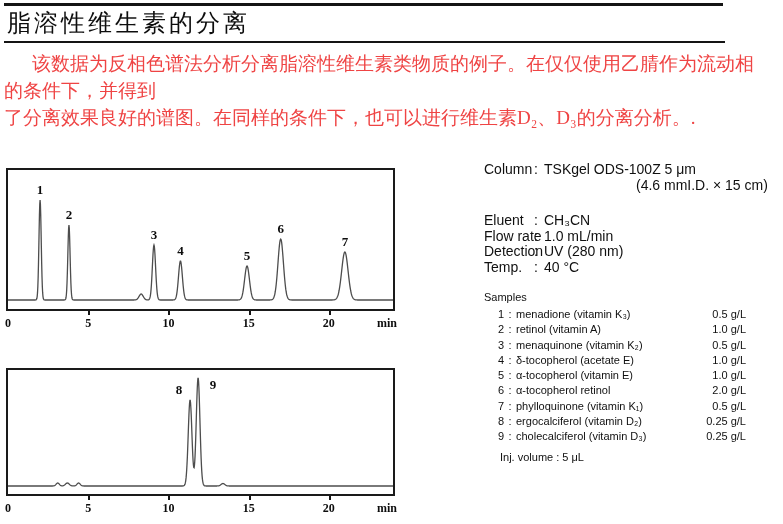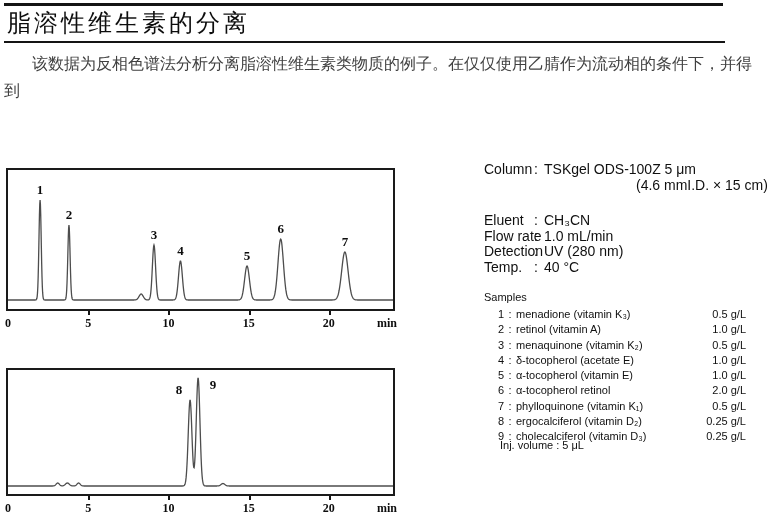--- a/index.html
+++ b/index.html
@@ -17,21 +17,21 @@
     font-family:"Liberation Serif","DejaVu Serif",serif;
     font-weight:normal;font-size:24px;letter-spacing:3px;color:#0d0d0d;
     white-space:nowrap;
   }
   #title-rule-bottom{left:4px;top:41px;width:721px;height:2px;background:#141414}
 
   
   #intro{
     left:4px;top:50px;width:760px;
     font-family:"Liberation Serif","DejaVu Serif",serif;
-    font-size:16px;line-height:27px;color:#404040;
+    font-size:19px;line-height:27px;color:#ef4444;
   }
   #intro .line1{text-indent:28px}
 
   
   .chart-box{
     position:absolute;box-sizing:border-box;border:2px solid #1a1a1a;background:#fff;
   }
   #chart1{left:6px;top:168px;width:389px;height:143px}
   #chart2{left:6px;top:368px;width:389px;height:128px}
   .chart-box svg{position:absolute;left:0;top:0}
@@ -65,31 +65,32 @@
 
   
   #samples-block{left:484px;top:291px;width:264px;font-size:11px;color:#101010}
   #samples-rows{margin-left:6px;margin-top:4px;width:256px}
   .sample-row{display:flex;line-height:15.3px;white-space:nowrap}
   .s-num{width:14px;text-align:right;flex:none}
   .s-sep{width:12px;text-align:center;flex:none}
   .s-name{flex:1 1 auto;overflow:hidden}
   .s-conc{flex:none;text-align:left}
 
-  #inj-volume{left:500px;top:439px;font-size:11px;color:#101010}
+  #inj-volume{left:500px;top:451px;font-size:11px;color:#101010}
 </style>
 </head>
 <body>
 
 <div class="abs" id="title-rule-top"></div>
 <div class="abs" id="page-title">脂溶性维生素的分离</div>
 <div class="abs" id="title-rule-bottom"></div>
 
 <div class="abs" id="intro">
   <div class="line1">该数据为反相色谱法分析分离脂溶性维生素类物质的例子。在仅仅使用乙腈作为流动相的条件下，并得到</div>
+  <div class="line2">了分离效果良好的谱图。在同样的条件下，也可以进行维生素D₂、D₃的分离分析。.</div>
 </div>
 
 <div class="chart-box" id="chart1">
     <svg width="385" height="139" viewBox="0 0 385 139">
       <polyline points="0.00,130.00 0.32,130.00 0.64,130.00 0.96,130.00 1.28,130.00 1.60,130.00 1.93,130.00 2.25,130.00 2.57,130.00 2.89,130.00 3.21,130.00 3.53,130.00 3.85,130.00 4.17,130.00 4.49,130.00 4.81,130.00 5.13,130.00 5.45,130.00 5.78,130.00 6.10,130.00 6.42,130.00 6.74,130.00 7.06,130.00 7.38,130.00 7.70,130.00 8.02,130.00 8.34,130.00 8.66,130.00 8.98,130.00 9.30,130.00 9.63,130.00 9.95,130.00 10.27,130.00 10.59,130.00 10.91,130.00 11.23,130.00 11.55,130.00 11.87,130.00 12.19,130.00 12.51,130.00 12.83,130.00 13.15,130.00 13.48,130.00 13.80,130.00 14.12,130.00 14.44,130.00 14.76,130.00 15.08,130.00 15.40,130.00 15.72,130.00 16.04,130.00 16.36,130.00 16.68,130.00 17.00,130.00 17.33,130.00 17.65,130.00 17.97,130.00 18.29,130.00 18.61,130.00 18.93,130.00 19.25,130.00 19.57,130.00 19.89,130.00 20.21,130.00 20.53,130.00 20.85,130.00 21.18,130.00 21.50,130.00 21.82,130.00 22.14,130.00 22.46,130.00 22.78,130.00 23.10,130.00 23.42,130.00 23.74,130.00 24.06,130.00 24.38,130.00 24.70,130.00 25.03,130.00 25.35,130.00 25.67,130.00 25.99,130.00 26.31,130.00 26.63,130.00 26.95,130.00 27.27,129.99 27.59,129.97 27.91,129.90 28.23,129.72 28.55,129.28 28.88,128.31 29.20,126.33 29.52,122.66 29.84,116.47 30.16,106.99 30.48,93.96 30.80,77.95 31.12,60.74 31.44,45.06 31.76,34.00 32.08,30.00 32.40,34.00 32.73,45.06 33.05,60.74 33.37,77.95 33.69,93.96 34.01,106.99 34.33,116.47 34.65,122.66 34.97,126.33 35.29,128.31 35.61,129.28 35.93,129.72 36.25,129.90 36.58,129.97 36.90,129.99 37.22,130.00 37.54,130.00 37.86,130.00 38.18,130.00 38.50,130.00 38.82,130.00 39.14,130.00 39.46,130.00 39.78,130.00 40.10,130.00 40.43,130.00 40.75,130.00 41.07,130.00 41.39,130.00 41.71,130.00 42.03,130.00 42.35,130.00 42.67,130.00 42.99,130.00 43.31,130.00 43.63,130.00 43.95,130.00 44.28,130.00 44.60,130.00 44.92,130.00 45.24,130.00 45.56,130.00 45.88,130.00 46.20,130.00 46.52,130.00 46.84,130.00 47.16,130.00 47.48,130.00 47.80,130.00 48.13,130.00 48.45,130.00 48.77,130.00 49.09,130.00 49.41,130.00 49.73,130.00 50.05,130.00 50.37,130.00 50.69,130.00 51.01,130.00 51.33,130.00 51.65,130.00 51.98,130.00 52.30,130.00 52.62,130.00 52.94,130.00 53.26,130.00 53.58,130.00 53.90,130.00 54.22,130.00 54.54,130.00 54.86,130.00 55.18,130.00 55.50,130.00 55.83,130.00 56.15,129.99 56.47,129.97 56.79,129.92 57.11,129.79 57.43,129.46 57.75,128.73 58.07,127.25 58.39,124.50 58.71,119.85 59.03,112.75 59.35,102.97 59.68,90.97 60.00,78.06 60.32,66.30 60.64,58.00 60.96,55.00 61.28,58.00 61.60,66.30 61.92,78.06 62.24,90.97 62.56,102.97 62.88,112.75 63.20,119.85 63.53,124.50 63.85,127.25 64.17,128.73 64.49,129.46 64.81,129.79 65.13,129.92 65.45,129.97 65.77,129.99 66.09,130.00 66.41,130.00 66.73,130.00 67.05,130.00 67.37,130.00 67.70,130.00 68.02,130.00 68.34,130.00 68.66,130.00 68.98,130.00 69.30,130.00 69.62,130.00 69.94,130.00 70.26,130.00 70.58,130.00 70.90,130.00 71.22,130.00 71.55,130.00 71.87,130.00 72.19,130.00 72.51,130.00 72.83,130.00 73.15,130.00 73.47,130.00 73.79,130.00 74.11,130.00 74.43,130.00 74.75,130.00 75.07,130.00 75.40,130.00 75.72,130.00 76.04,130.00 76.36,130.00 76.68,130.00 77.00,130.00 77.32,130.00 77.64,130.00 77.96,130.00 78.28,130.00 78.60,130.00 78.92,130.00 79.25,130.00 79.57,130.00 79.89,130.00 80.21,130.00 80.53,130.00 80.85,130.00 81.17,130.00 81.49,130.00 81.81,130.00 82.13,130.00 82.45,130.00 82.77,130.00 83.10,130.00 83.42,130.00 83.74,130.00 84.06,130.00 84.38,130.00 84.70,130.00 85.02,130.00 85.34,130.00 85.66,130.00 85.98,130.00 86.30,130.00 86.62,130.00 86.95,130.00 87.27,130.00 87.59,130.00 87.91,130.00 88.23,130.00 88.55,130.00 88.87,130.00 89.19,130.00 89.51,130.00 89.83,130.00 90.15,130.00 90.47,130.00 90.80,130.00 91.12,130.00 91.44,130.00 91.76,130.00 92.08,130.00 92.40,130.00 92.72,130.00 93.04,130.00 93.36,130.00 93.68,130.00 94.00,130.00 94.32,130.00 94.65,130.00 94.97,130.00 95.29,130.00 95.61,130.00 95.93,130.00 96.25,130.00 96.57,130.00 96.89,130.00 97.21,130.00 97.53,130.00 97.85,130.00 98.17,130.00 98.50,130.00 98.82,130.00 99.14,130.00 99.46,130.00 99.78,130.00 100.10,130.00 100.42,130.00 100.74,130.00 101.06,130.00 101.38,130.00 101.70,130.00 102.02,130.00 102.35,130.00 102.67,130.00 102.99,130.00 103.31,130.00 103.63,130.00 103.95,130.00 104.27,130.00 104.59,130.00 104.91,130.00 105.23,130.00 105.55,130.00 105.87,130.00 106.20,130.00 106.52,130.00 106.84,130.00 107.16,130.00 107.48,130.00 107.80,130.00 108.12,130.00 108.44,130.00 108.76,130.00 109.08,130.00 109.40,130.00 109.72,130.00 110.05,130.00 110.37,130.00 110.69,130.00 111.01,130.00 111.33,130.00 111.65,130.00 111.97,130.00 112.29,130.00 112.61,130.00 112.93,130.00 113.25,130.00 113.57,130.00 113.90,130.00 114.22,130.00 114.54,130.00 114.86,130.00 115.18,130.00 115.50,130.00 115.82,130.00 116.14,130.00 116.46,130.00 116.78,130.00 117.10,130.00 117.42,130.00 117.75,130.00 118.07,130.00 118.39,130.00 118.71,130.00 119.03,130.00 119.35,130.00 119.67,130.00 119.99,130.00 120.31,130.00 120.63,130.00 120.95,130.00 121.27,130.00 121.60,130.00 121.92,130.00 122.24,130.00 122.56,130.00 122.88,130.00 123.20,130.00 123.52,130.00 123.84,130.00 124.16,130.00 124.48,130.00 124.80,130.00 125.12,130.00 125.45,129.99 125.77,129.99 126.09,129.98 126.41,129.97 126.73,129.95 127.05,129.92 127.37,129.87 127.69,129.80 128.01,129.71 128.33,129.58 128.65,129.41 128.97,129.19 129.30,128.91 129.62,128.57 129.94,128.16 130.26,127.70 130.58,127.19 130.90,126.64 131.22,126.08 131.54,125.54 131.86,125.04 132.18,124.61 132.50,124.28 132.82,124.07 133.15,124.00 133.47,124.07 133.79,124.28 134.11,124.61 134.43,125.04 134.75,125.54 135.07,126.08 135.39,126.64 135.71,127.19 136.03,127.70 136.35,128.16 136.67,128.57 137.00,128.91 137.32,129.19 137.64,129.41 137.96,129.58 138.28,129.71 138.60,129.80 138.92,129.87 139.24,129.91 139.56,129.93 139.88,129.93 140.20,129.90 140.52,129.82 140.85,129.66 141.17,129.39 141.49,128.91 141.81,128.13 142.13,126.91 142.45,125.11 142.77,122.56 143.09,119.12 143.41,114.71 143.73,109.36 144.05,103.23 144.37,96.64 144.70,90.06 145.02,84.06 145.34,79.23 145.66,76.09 145.98,75.00 146.30,76.09 146.62,79.23 146.94,84.06 147.26,90.06 147.58,96.64 147.90,103.23 148.22,109.36 148.55,114.71 148.87,119.12 149.19,122.56 149.51,125.11 149.83,126.91 150.15,128.13 150.47,128.91 150.79,129.39 151.11,129.67 151.43,129.83 151.75,129.92 152.07,129.96 152.40,129.98 152.72,129.99 153.04,130.00 153.36,130.00 153.68,130.00 154.00,130.00 154.32,130.00 154.64,130.00 154.96,130.00 155.28,130.00 155.60,130.00 155.92,130.00 156.25,130.00 156.57,130.00 156.89,130.00 157.21,130.00 157.53,130.00 157.85,130.00 158.17,130.00 158.49,130.00 158.81,130.00 159.13,130.00 159.45,130.00 159.77,130.00 160.10,130.00 160.42,130.00 160.74,130.00 161.06,130.00 161.38,130.00 161.70,130.00 162.02,130.00 162.34,130.00 162.66,130.00 162.98,130.00 163.30,130.00 163.62,130.00 163.95,130.00 164.27,130.00 164.59,129.99 164.91,129.98 165.23,129.97 165.55,129.94 165.87,129.89 166.19,129.80 166.51,129.66 166.83,129.45 167.15,129.11 167.47,128.61 167.80,127.90 168.12,126.90 168.44,125.55 168.76,123.79 169.08,121.57 169.40,118.87 169.72,115.70 170.04,112.14 170.36,108.31 170.68,104.38 171.00,100.56 171.32,97.10 171.65,94.24 171.97,92.20 172.29,91.14 172.61,91.14 172.93,92.20 173.25,94.24 173.57,97.10 173.89,100.56 174.21,104.38 174.53,108.31 174.85,112.14 175.17,115.70 175.50,118.87 175.82,121.57 176.14,123.79 176.46,125.55 176.78,126.90 177.10,127.90 177.42,128.61 177.74,129.11 178.06,129.45 178.38,129.66 178.70,129.80 179.02,129.89 179.35,129.94 179.67,129.97 179.99,129.98 180.31,129.99 180.63,130.00 180.95,130.00 181.27,130.00 181.59,130.00 181.91,130.00 182.23,130.00 182.55,130.00 182.87,130.00 183.20,130.00 183.52,130.00 183.84,130.00 184.16,130.00 184.48,130.00 184.80,130.00 185.12,130.00 185.44,130.00 185.76,130.00 186.08,130.00 186.40,130.00 186.72,130.00 187.05,130.00 187.37,130.00 187.69,130.00 188.01,130.00 188.33,130.00 188.65,130.00 188.97,130.00 189.29,130.00 189.61,130.00 189.93,130.00 190.25,130.00 190.57,130.00 190.90,130.00 191.22,130.00 191.54,130.00 191.86,130.00 192.18,130.00 192.50,130.00 192.82,130.00 193.14,130.00 193.46,130.00 193.78,130.00 194.10,130.00 194.42,130.00 194.75,130.00 195.07,130.00 195.39,130.00 195.71,130.00 196.03,130.00 196.35,130.00 196.67,130.00 196.99,130.00 197.31,130.00 197.63,130.00 197.95,130.00 198.27,130.00 198.60,130.00 198.92,130.00 199.24,130.00 199.56,130.00 199.88,130.00 200.20,130.00 200.52,130.00 200.84,130.00 201.16,130.00 201.48,130.00 201.80,130.00 202.12,130.00 202.45,130.00 202.77,130.00 203.09,130.00 203.41,130.00 203.73,130.00 204.05,130.00 204.37,130.00 204.69,130.00 205.01,130.00 205.33,130.00 205.65,130.00 205.97,130.00 206.30,130.00 206.62,130.00 206.94,130.00 207.26,130.00 207.58,130.00 207.90,130.00 208.22,130.00 208.54,130.00 208.86,130.00 209.18,130.00 209.50,130.00 209.82,130.00 210.15,130.00 210.47,130.00 210.79,130.00 211.11,130.00 211.43,130.00 211.75,130.00 212.07,130.00 212.39,130.00 212.71,130.00 213.03,130.00 213.35,130.00 213.67,130.00 214.00,130.00 214.32,130.00 214.64,130.00 214.96,130.00 215.28,130.00 215.60,130.00 215.92,130.00 216.24,130.00 216.56,130.00 216.88,130.00 217.20,130.00 217.52,130.00 217.85,130.00 218.17,130.00 218.49,130.00 218.81,130.00 219.13,130.00 219.45,130.00 219.77,130.00 220.09,130.00 220.41,130.00 220.73,130.00 221.05,130.00 221.37,130.00 221.70,130.00 222.02,130.00 222.34,130.00 222.66,130.00 222.98,130.00 223.30,130.00 223.62,130.00 223.94,130.00 224.26,130.00 224.58,130.00 224.90,130.00 225.22,130.00 225.55,130.00 225.87,130.00 226.19,130.00 226.51,130.00 226.83,130.00 227.15,130.00 227.47,130.00 227.79,130.00 228.11,130.00 228.43,130.00 228.75,130.00 229.07,129.99 229.40,129.99 229.72,129.98 230.04,129.97 230.36,129.95 230.68,129.92 231.00,129.87 231.32,129.80 231.64,129.69 231.96,129.54 232.28,129.33 232.60,129.03 232.92,128.63 233.25,128.09 233.57,127.39 233.89,126.51 234.21,125.40 234.53,124.05 234.85,122.43 235.17,120.55 235.49,118.40 235.81,116.02 236.13,113.45 236.45,110.75 236.77,108.01 237.10,105.31 237.42,102.77 237.74,100.51 238.06,98.61 238.38,97.19 238.70,96.30 239.02,96.00 239.34,96.30 239.66,97.19 239.98,98.61 240.30,100.51 240.62,102.77 240.95,105.31 241.27,108.01 241.59,110.75 241.91,113.45 242.23,116.02 242.55,118.40 242.87,120.55 243.19,122.43 243.51,124.05 243.83,125.40 244.15,126.51 244.47,127.39 244.80,128.09 245.12,128.63 245.44,129.03 245.76,129.33 246.08,129.54 246.40,129.69 246.72,129.80 247.04,129.87 247.36,129.92 247.68,129.95 248.00,129.97 248.32,129.98 248.65,129.99 248.97,129.99 249.29,130.00 249.61,130.00 249.93,130.00 250.25,130.00 250.57,130.00 250.89,130.00 251.21,130.00 251.53,130.00 251.85,130.00 252.17,130.00 252.50,130.00 252.82,130.00 253.14,130.00 253.46,130.00 253.78,130.00 254.10,130.00 254.42,130.00 254.74,130.00 255.06,130.00 255.38,130.00 255.70,130.00 256.02,130.00 256.35,130.00 256.67,130.00 256.99,130.00 257.31,130.00 257.63,130.00 257.95,130.00 258.27,130.00 258.59,130.00 258.91,130.00 259.23,130.00 259.55,130.00 259.87,130.00 260.20,130.00 260.52,130.00 260.84,130.00 261.16,129.99 261.48,129.99 261.80,129.98 262.12,129.97 262.44,129.95 262.76,129.92 263.08,129.88 263.40,129.82 263.72,129.73 264.05,129.61 264.37,129.43 264.69,129.19 265.01,128.87 265.33,128.43 265.65,127.86 265.97,127.12 266.29,126.17 266.61,124.98 266.93,123.52 267.25,121.74 267.57,119.63 267.90,117.14 268.22,114.29 268.54,111.06 268.86,107.48 269.18,103.60 269.50,99.47 269.82,95.18 270.14,90.83 270.46,86.54 270.78,82.45 271.10,78.69 271.42,75.39 271.75,72.68 272.07,70.67 272.39,69.42 272.71,69.00 273.03,69.42 273.35,70.67 273.67,72.68 273.99,75.39 274.31,78.69 274.63,82.45 274.95,86.54 275.27,90.83 275.60,95.18 275.92,99.47 276.24,103.60 276.56,107.48 276.88,111.06 277.20,114.29 277.52,117.14 277.84,119.63 278.16,121.74 278.48,123.52 278.80,124.98 279.12,126.17 279.45,127.12 279.77,127.86 280.09,128.43 280.41,128.87 280.73,129.19 281.05,129.43 281.37,129.61 281.69,129.73 282.01,129.82 282.33,129.88 282.65,129.92 282.97,129.95 283.30,129.97 283.62,129.98 283.94,129.99 284.26,129.99 284.58,130.00 284.90,130.00 285.22,130.00 285.54,130.00 285.86,130.00 286.18,130.00 286.50,130.00 286.82,130.00 287.15,130.00 287.47,130.00 287.79,130.00 288.11,130.00 288.43,130.00 288.75,130.00 289.07,130.00 289.39,130.00 289.71,130.00 290.03,130.00 290.35,130.00 290.67,130.00 291.00,130.00 291.32,130.00 291.64,130.00 291.96,130.00 292.28,130.00 292.60,130.00 292.92,130.00 293.24,130.00 293.56,130.00 293.88,130.00 294.20,130.00 294.52,130.00 294.85,130.00 295.17,130.00 295.49,130.00 295.81,130.00 296.13,130.00 296.45,130.00 296.77,130.00 297.09,130.00 297.41,130.00 297.73,130.00 298.05,130.00 298.37,130.00 298.70,130.00 299.02,130.00 299.34,130.00 299.66,130.00 299.98,130.00 300.30,130.00 300.62,130.00 300.94,130.00 301.26,130.00 301.58,130.00 301.90,130.00 302.22,130.00 302.55,130.00 302.87,130.00 303.19,130.00 303.51,130.00 303.83,130.00 304.15,130.00 304.47,130.00 304.79,130.00 305.11,130.00 305.43,130.00 305.75,130.00 306.07,130.00 306.40,130.00 306.72,130.00 307.04,130.00 307.36,130.00 307.68,130.00 308.00,130.00 308.32,130.00 308.64,130.00 308.96,130.00 309.28,130.00 309.60,130.00 309.92,130.00 310.25,130.00 310.57,130.00 310.89,130.00 311.21,130.00 311.53,130.00 311.85,130.00 312.17,130.00 312.49,130.00 312.81,130.00 313.13,130.00 313.45,130.00 313.77,130.00 314.10,130.00 314.42,130.00 314.74,130.00 315.06,130.00 315.38,130.00 315.70,130.00 316.02,130.00 316.34,130.00 316.66,130.00 316.98,130.00 317.30,130.00 317.62,130.00 317.95,130.00 318.27,130.00 318.59,130.00 318.91,130.00 319.23,130.00 319.55,130.00 319.87,130.00 320.19,130.00 320.51,130.00 320.83,130.00 321.15,130.00 321.47,130.00 321.80,130.00 322.12,130.00 322.44,130.00 322.76,130.00 323.08,130.00 323.40,129.99 323.72,129.99 324.04,129.98 324.36,129.98 324.68,129.96 325.00,129.95 325.32,129.93 325.65,129.90 325.97,129.85 326.29,129.79 326.61,129.71 326.93,129.61 327.25,129.47 327.57,129.28 327.89,129.05 328.21,128.75 328.53,128.37 328.85,127.89 329.17,127.31 329.50,126.59 329.82,125.73 330.14,124.71 330.46,123.50 330.78,122.11 331.10,120.50 331.42,118.68 331.74,116.65 332.06,114.42 332.38,111.99 332.70,109.38 333.02,106.64 333.35,103.79 333.67,100.89 333.99,97.99 334.31,95.14 334.63,92.43 334.95,89.91 335.27,87.64 335.59,85.69 335.91,84.11 336.23,82.95 336.55,82.24 336.87,82.00 337.20,82.24 337.52,82.95 337.84,84.11 338.16,85.69 338.48,87.64 338.80,89.91 339.12,92.43 339.44,95.14 339.76,97.99 340.08,100.89 340.40,103.79 340.72,106.64 341.05,109.38 341.37,111.99 341.69,114.42 342.01,116.65 342.33,118.68 342.65,120.50 342.97,122.11 343.29,123.50 343.61,124.71 343.93,125.73 344.25,126.59 344.57,127.31 344.90,127.89 345.22,128.37 345.54,128.75 345.86,129.05 346.18,129.28 346.50,129.47 346.82,129.61 347.14,129.71 347.46,129.79 347.78,129.85 348.10,129.90 348.42,129.93 348.75,129.95 349.07,129.96 349.39,129.98 349.71,129.98 350.03,129.99 350.35,129.99 350.67,130.00 350.99,130.00 351.31,130.00 351.63,130.00 351.95,130.00 352.27,130.00 352.60,130.00 352.92,130.00 353.24,130.00 353.56,130.00 353.88,130.00 354.20,130.00 354.52,130.00 354.84,130.00 355.16,130.00 355.48,130.00 355.80,130.00 356.12,130.00 356.45,130.00 356.77,130.00 357.09,130.00 357.41,130.00 357.73,130.00 358.05,130.00 358.37,130.00 358.69,130.00 359.01,130.00 359.33,130.00 359.65,130.00 359.97,130.00 360.30,130.00 360.62,130.00 360.94,130.00 361.26,130.00 361.58,130.00 361.90,130.00 362.22,130.00 362.54,130.00 362.86,130.00 363.18,130.00 363.50,130.00 363.82,130.00 364.15,130.00 364.47,130.00 364.79,130.00 365.11,130.00 365.43,130.00 365.75,130.00 366.07,130.00 366.39,130.00 366.71,130.00 367.03,130.00 367.35,130.00 367.67,130.00 368.00,130.00 368.32,130.00 368.64,130.00 368.96,130.00 369.28,130.00 369.60,130.00 369.92,130.00 370.24,130.00 370.56,130.00 370.88,130.00 371.20,130.00 371.52,130.00 371.85,130.00 372.17,130.00 372.49,130.00 372.81,130.00 373.13,130.00 373.45,130.00 373.77,130.00 374.09,130.00 374.41,130.00 374.73,130.00 375.05,130.00 375.37,130.00 375.70,130.00 376.02,130.00 376.34,130.00 376.66,130.00 376.98,130.00 377.30,130.00 377.62,130.00 377.94,130.00 378.26,130.00 378.58,130.00 378.90,130.00 379.22,130.00 379.55,130.00 379.87,130.00 380.19,130.00 380.51,130.00 380.83,130.00 381.15,130.00 381.47,130.00 381.79,130.00 382.11,130.00 382.43,130.00 382.75,130.00 383.07,130.00 383.40,130.00 383.72,130.00 384.04,130.00 384.36,130.00 384.68,130.00 385.00,130.00" fill="none" stroke="#4d4d4d" stroke-width="1.3"></polyline>
     </svg>
     <div class="peak-label" style="left: 32.0833px; top: 13px;">1</div>
     <div class="peak-label" style="left: 60.9583px; top: 38px;">2</div>
     <div class="peak-label" style="left: 145.979px; top: 58px;">3</div>
     <div class="peak-label" style="left: 172.448px; top: 74px;">4</div>

